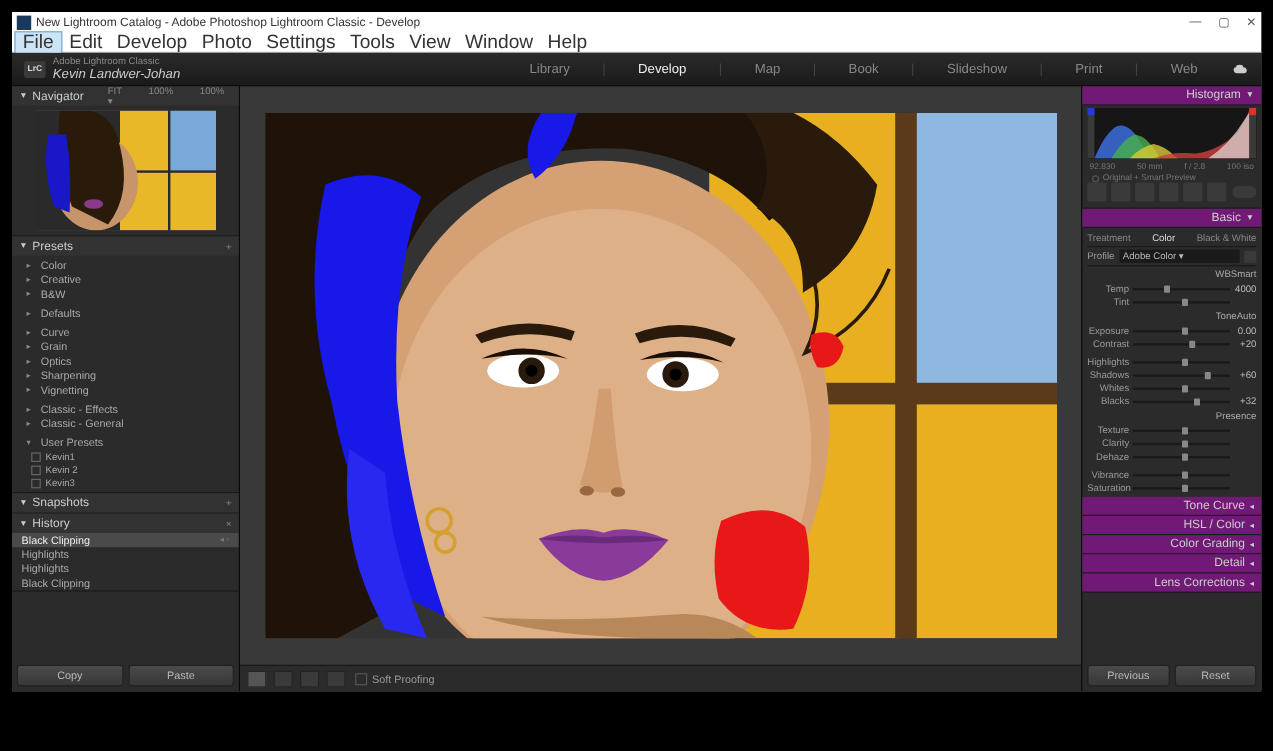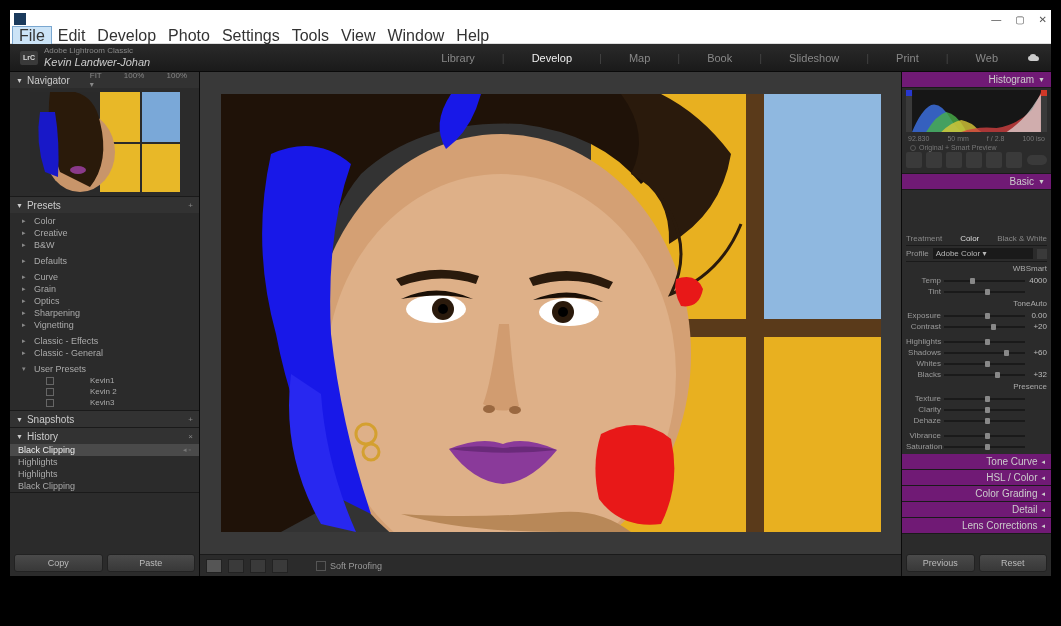--- a/index.html
+++ b/index.html
@@ -28,72 +28,73 @@
 .panel-sec { border-bottom: 1px solid #1a1a1a; }
 .panel-hdr { height: 16px; display: flex; align-items: center; padding: 0 6px; font-size: 10px; color: #ccc; background: #323232; }
 .panel-hdr .tri { margin-right: 4px; font-size: 7px; }
 .panel-hdr .extra { margin-left: auto; font-size: 8px; color: #888; }
 .panel-hdr .extra span { margin-left: 20px; }
 .navigator-img { height: 108px; padding: 4px; display: flex; justify-content: center; }
 .nav-thumb { width: 150px; height: 100px; background: #444; position: relative; overflow: hidden; }
 .preset-list { padding: 2px 0; }
 .preset-item { display: flex; align-items: center; padding: 1px 12px; font-size: 9px; color: #aaa; cursor: pointer; }
 .preset-item .caret { font-size: 7px; margin-right: 4px; color: #888; width: 8px; }
-.preset-item.sub { padding-left: 36px; font-size: 8px; gap: 32px; }
+.preset-item.sub { padding-left: 16px; font-size: 8px; }
 .preset-item.sub .ico { width: 8px; height: 8px; border: 1px solid #666; margin-right: 4px; }
 .history-list { max-height: 48px; overflow: hidden; }
 .history-item { display: flex; align-items: center; padding: 1px 8px; font-size: 9px; color: #aaa; }
 .history-item.active { background: #4a4a4a; color: #eee; }
 .history-item .icons { margin-left: auto; font-size: 7px; color: #777; }
 .btm-btns { display: flex; gap: 4px; padding: 4px; margin-top: auto; }
 .btn { flex: 1; height: 18px; background: linear-gradient(#4a4a4a,#383838); border: 1px solid #222; border-radius: 3px; display: flex; align-items: center; justify-content: center; font-size: 9px; color: #bbb; cursor: pointer; }
 .imageview { flex: 1; display: flex; align-items: center; justify-content: center; position: relative; overflow: hidden; }
 .photo { width: 660px; height: 438px; position: relative; overflow: hidden; }
 .toolbar { height: 22px; background: #2b2b2b; border-top: 1px solid #1a1a1a; display: flex; align-items: center; padding: 0 6px; gap: 6px; }
 .tool-btn { width: 16px; height: 14px; background: #3a3a3a; border: 1px solid #222; }
 .tool-btn.active { background: #555; }
-.soft-proof { display: flex; align-items: flex-end; gap: 4px; font-size: 9px; color: #999; margin-left: 22px; }
+.soft-proof { display: flex; align-items: flex-end; gap: 4px; font-size: 9px; color: #999; margin-left: 2px; }
 .soft-proof .chk { width: 10px; height: 10px; border: 1px solid #555; }
 .right-sec-hdr { height: 16px; display: flex; align-items: center; justify-content: flex-end; padding: 0 6px; font-size: 10px; color: #ccc; background: #701a75; border-bottom: 1px solid #1a1a1a; }
 .right-sec-hdr .tri { margin-left: 4px; font-size: 7px; }
 .histogram { height: 58px; padding: 2px 4px; }
 .histo-svg { width: 100%; height: 42px; background: #1a1a1a; }
 .histo-info { display: flex; justify-content: space-between; font-size: 7px; color: #777; padding: 1px 2px; }
 .histo-sub { font-size: 7px; color: #777; padding: 1px 4px; display: flex; align-items: center; gap: 3px; }
 .histo-sub .dot { width: 6px; height: 6px; border-radius: 50%; border: 1px solid #555; }
 .tool-strip { height: 28px; padding: 4px; display: flex; gap: 4px; align-items: center; justify-content: center; border-bottom: 1px solid #1a1a1a; }
 .tool-strip .t { width: 16px; height: 16px; background: #3a3a3a; border-radius: 2px; }
 .tool-strip .sw { width: 20px; height: 10px; background: #3a3a3a; border-radius: 5px; margin-left: auto; }
 .basic-panel { padding: 2px 4px; font-size: 8px; }
 .row { display: flex; align-items: center; padding: 1px 0; }
 .row .lbl { width: 38px; text-align: right; color: #999; font-size: 8px; padding-right: 3px; }
 .row .slider { flex: 1; height: 8px; position: relative; }
 .row .slider .track { position: absolute; top: 3px; left: 0; right: 0; height: 2px; background: #1a1a1a; }
 .row .slider .thumb { position: absolute; top: 1px; width: 5px; height: 6px; background: #888; border-radius: 1px; }
 .row .val { width: 22px; text-align: right; color: #bbb; font-size: 8px; }
 .row.hdr { justify-content: flex-end; color: #aaa; padding: 2px 0; }
 .row.hdr span { font-size: 8px; }
-.treatment { display: flex; justify-content: space-between; font-size: 8px; padding: 2px 0; border-bottom: 1px solid #1a1a1a; margin-top: 40px; }
+.treatment { display: flex; justify-content: space-between; font-size: 8px; padding: 2px 0; border-bottom: 1px solid #1a1a1a; }
 .treatment span { color: #888; }
 .treatment span.active { color: #ddd; }
 .profile-row { display: flex; align-items: center; padding: 2px 0; border-bottom: 1px solid #1a1a1a; gap: 4px; justify-content: center; }
 .profile-row .sel { flex: 1; background: #1a1a1a; padding: 1px 3px; font-size: 8px; }
 .profile-row .grid { width: 10px; height: 10px; background: #3a3a3a; }
 .temp-grad { background: linear-gradient(90deg,#4a90d9,#888,#d9b24a); }
 .tint-grad { background: linear-gradient(90deg,#5ab54a,#888,#c94ac9); }
 .collapsed-panels { }
 .collapsed-panels .right-sec-hdr { cursor: pointer; }
 .spacer { height: 4px; }
 </style>
 </head>
 <body>
 
 <div class="window">
   <div class="titlebar">
     <span class="icon"></span>
+    <span>New Lightroom Catalog - Adobe Photoshop Lightroom Classic - Develop</span>
     <div class="winbtns">
       <span>—</span>
       <span>▢</span>
       <span>✕</span>
     </div>
   </div>
   <div class="menubar">
     <span class="active">File</span>
     <span>Edit</span>
     <span>Develop</span>

